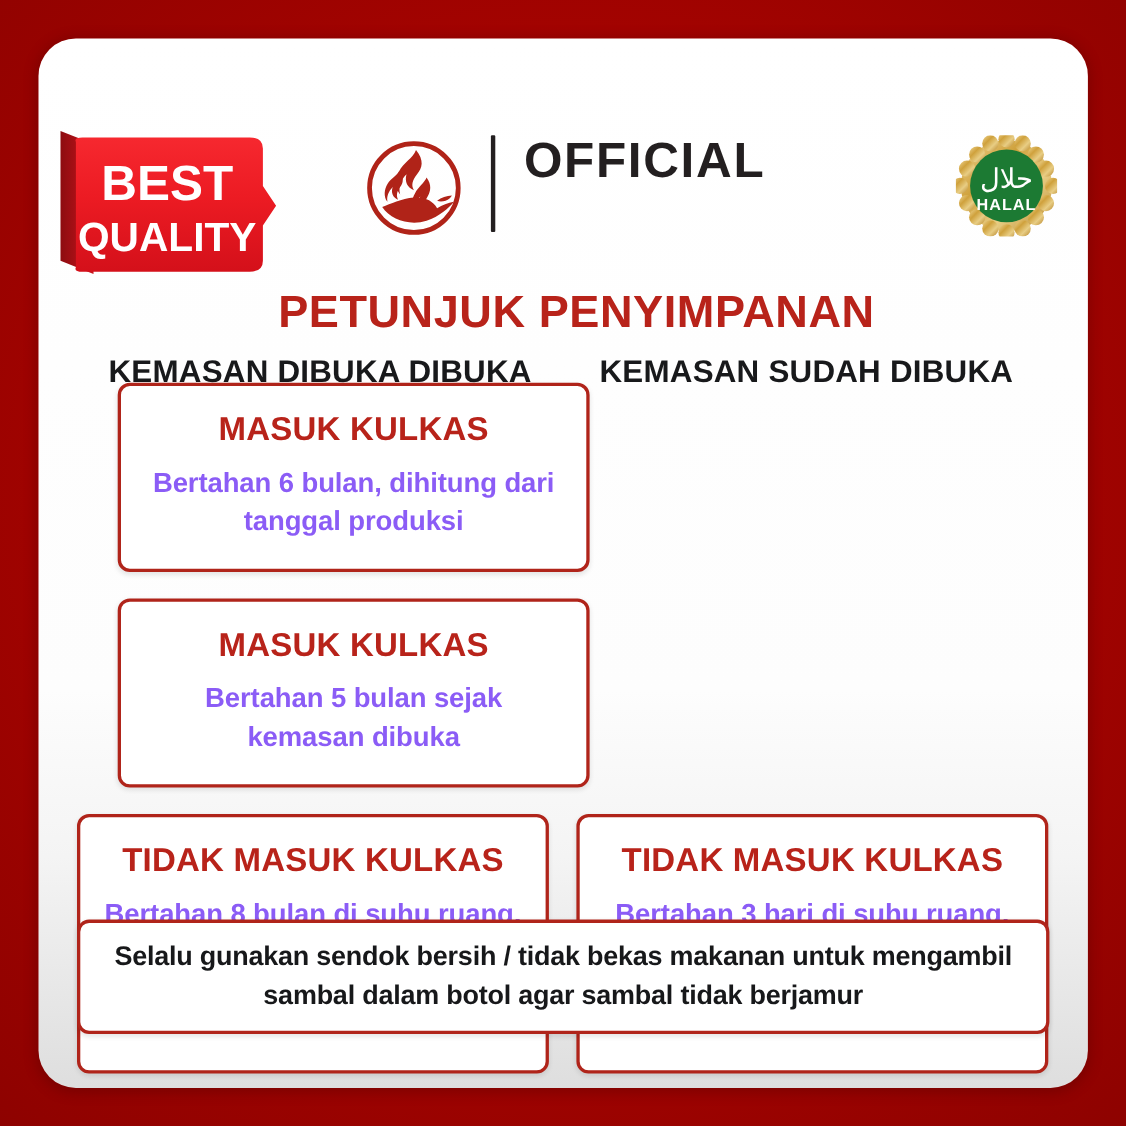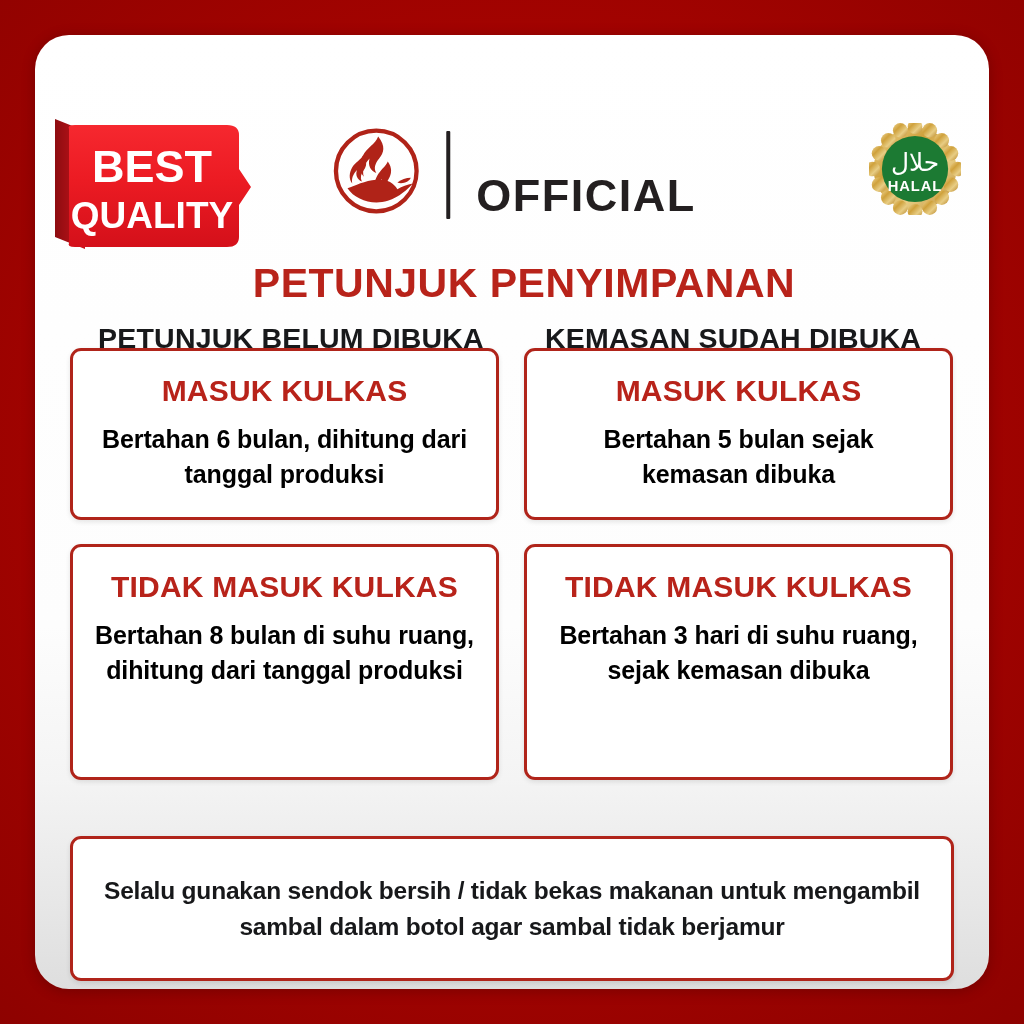--- a/index.html
+++ b/index.html
@@ -52,21 +52,21 @@
     left: 0; top: 80px;
     width: 100%;
     height: 120px;
   }
   #brand-lockup {
     position: absolute;
     left: 50%;
     top: 8px;
     transform: translateX(-50%);
     display: flex;
-    align-items: flex-end;
+    align-items: flex-start;
     gap: 0px;
   }
   #logo-mark { width: 96px; height: 96px; display: block; }
   #brand-divider {
     width: 4px;
     height: 88px;
     background: #231f20;
     margin: 0 26px 0 22px;
     border-radius: 1px;
   }
@@ -136,44 +136,44 @@
   .box {
     flex: 0 0 calc(50% - 13px);
     border: 3px solid #b0241a;
     border-radius: 11px;
     background: #ffffff;
     text-align: center;
     padding: 22px 20px 24px;
     box-shadow: 0 2px 5px rgba(0,0,0,0.10);
   }
   .box.tall { min-height: 236px; }
-  .box.short { min-height: 172px; }
+  .box.short { min-height: 172px; margin-left: 37px; }
 
   .box-title {
     font-size: 30px;
     font-weight: 700;
     color: #b8231a;
     line-height: 1.22;
     letter-spacing: 0.2px;
     margin-bottom: 12px;
   }
   .box-body {
     font-size: 25px;
     font-weight: 700;
-    color: #000000;
+    color: #8b5cf6;
     line-height: 1.42;
     letter-spacing: -0.1px;
   }
 
   #note-box {
     position: absolute;
     left: 35px;
     top: 801px;
     width: 884px;
-    height: 145px;
+    height: 104px;
     border: 3px solid #b0241a;
     border-radius: 11px;
     background: #ffffff;
     display: flex;
     align-items: center;
     justify-content: center;
     padding: 0 26px;
     box-shadow: 0 2px 5px rgba(0,0,0,0.10);
   }
   #note-text {
@@ -272,21 +272,21 @@
         <circle cx="50" cy="50" r="36" fill="#1c7a33"></circle>
         <text x="50" y="52" font-family="DejaVu Sans, sans-serif" font-size="27" fill="#ffffff" text-anchor="middle">حلال</text>
         <text x="50" y="74" font-family="Liberation Sans, sans-serif" font-size="16" font-weight="700" letter-spacing="1" fill="#ffffff" text-anchor="middle">HALAL</text>
       </svg>
     </div>
   </div>
 
   <h1 id="main-title">PETUNJUK PENYIMPANAN</h1>
 
   <div id="col-headers">
-    <div class="col-header">PETUNJUK BELUM DIBUKA</div>
+    <div class="col-header">KEMASAN DIBUKA DIBUKA</div>
     <div class="col-header">KEMASAN SUDAH DIBUKA</div>
   </div>
 
   <div id="grid">
 
     <div class="box short">
       <div class="box-title">MASUK KULKAS</div>
       <div class="box-body">Bertahan 6 bulan, dihitung dari tanggal produksi</div>
     </div>
 

